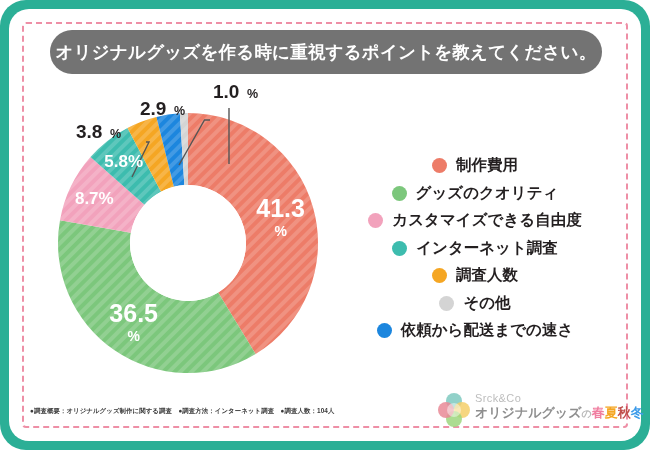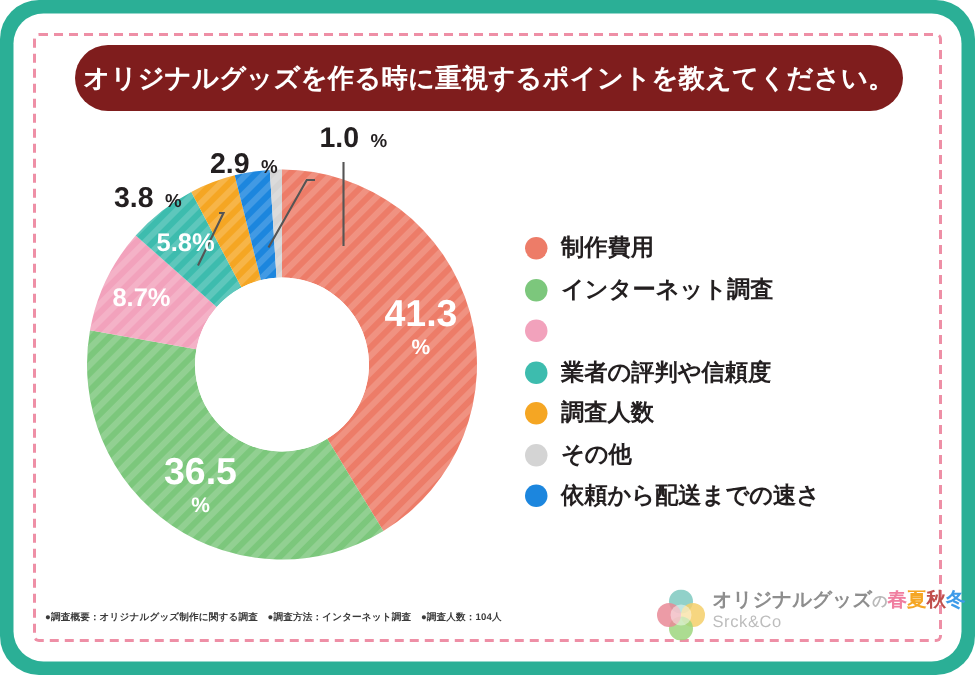--- a/index.html
+++ b/index.html
@@ -50,21 +50,21 @@
     pointer-events: none;
   }
 
   
   #title-banner {
     position: absolute;
     left: 50px;
     top: 30px;
     width: 552px;
     height: 44px;
-    background: #7f1d1d;
+    background: #737373;
     border-radius: 22px;
     display: flex;
     align-items: center;
     justify-content: center;
     box-sizing: border-box;
   }
   #title-text {
     color: #ffffff;
     font-size: 17.5px;
     font-weight: bold;
@@ -90,20 +90,21 @@
   #legend {
     position: absolute;
     left: 350px;
     top: 152px;
     width: 250px;
   }
   .legend-row {
     display: flex;
     align-items: center;
     height: 27.5px;
+    justify-content: center;
   }
   .legend-dot {
     width: 15px;
     height: 15px;
     border-radius: 50%;
     flex: 0 0 auto;
     margin-right: 9px;
   }
   .legend-label {
     font-size: 15.5px;
@@ -226,28 +227,29 @@
     </svg>
   </div>
 
   <div id="legend">
       <div class="legend-row">
         <span class="legend-dot" style="background: rgb(237, 124, 104);"></span>
         <span class="legend-label">制作費用</span>
       </div>
       <div class="legend-row">
         <span class="legend-dot" style="background: rgb(124, 199, 124);"></span>
+        <span class="legend-label">グッズのクオリティ</span>
+      </div>
+      <div class="legend-row">
+        <span class="legend-dot" style="background: rgb(242, 162, 188);"></span>
+        <span class="legend-label">カスタマイズできる自由度</span>
+      </div>
+      <div class="legend-row">
+        <span class="legend-dot" style="background: rgb(61, 188, 174);"></span>
         <span class="legend-label">インターネット調査</span>
-      </div>
-      <div class="legend-row">
-        <span class="legend-dot" style="background: rgb(242, 162, 188);"></span>
-      </div>
-      <div class="legend-row">
-        <span class="legend-dot" style="background: rgb(61, 188, 174);"></span>
-        <span class="legend-label">業者の評判や信頼度</span>
       </div>
       <div class="legend-row">
         <span class="legend-dot" style="background: rgb(245, 166, 35);"></span>
         <span class="legend-label">調査人数</span>
       </div>
       <div class="legend-row">
         <span class="legend-dot" style="background: rgb(212, 212, 212);"></span>
         <span class="legend-label">その他</span>
       </div>
       <div class="legend-row">
@@ -260,20 +262,20 @@
 
   <div id="logo">
     <svg id="logo-mark" viewBox="0 0 34 34">
       <circle cx="17" cy="8" r="8" fill="#7ec9c0" opacity="0.85"></circle>
       <circle cx="25" cy="17" r="8" fill="#f5cf6a" opacity="0.85"></circle>
       <circle cx="17" cy="26" r="8" fill="#9ed67e" opacity="0.85"></circle>
       <circle cx="9" cy="17" r="8" fill="#e98a96" opacity="0.85"></circle>
       <circle cx="17" cy="17" r="7" fill="#ffffff" opacity="0.45"></circle>
     </svg>
     <div id="logo-text-wrap">
+      <div id="logo-sub">Srck&amp;Co</div>
       <div id="logo-main">
         <span class="lg-plain">オリジナルグッズ</span><span class="lg-no">の</span><span class="lg-haru">春</span><span class="lg-natsu">夏</span><span class="lg-aki">秋</span><span class="lg-fuyu">冬</span>
       </div>
-      <div id="logo-sub">Srck&amp;Co</div>
     </div>
   </div>
 
 </div>
 
 </body></html>

